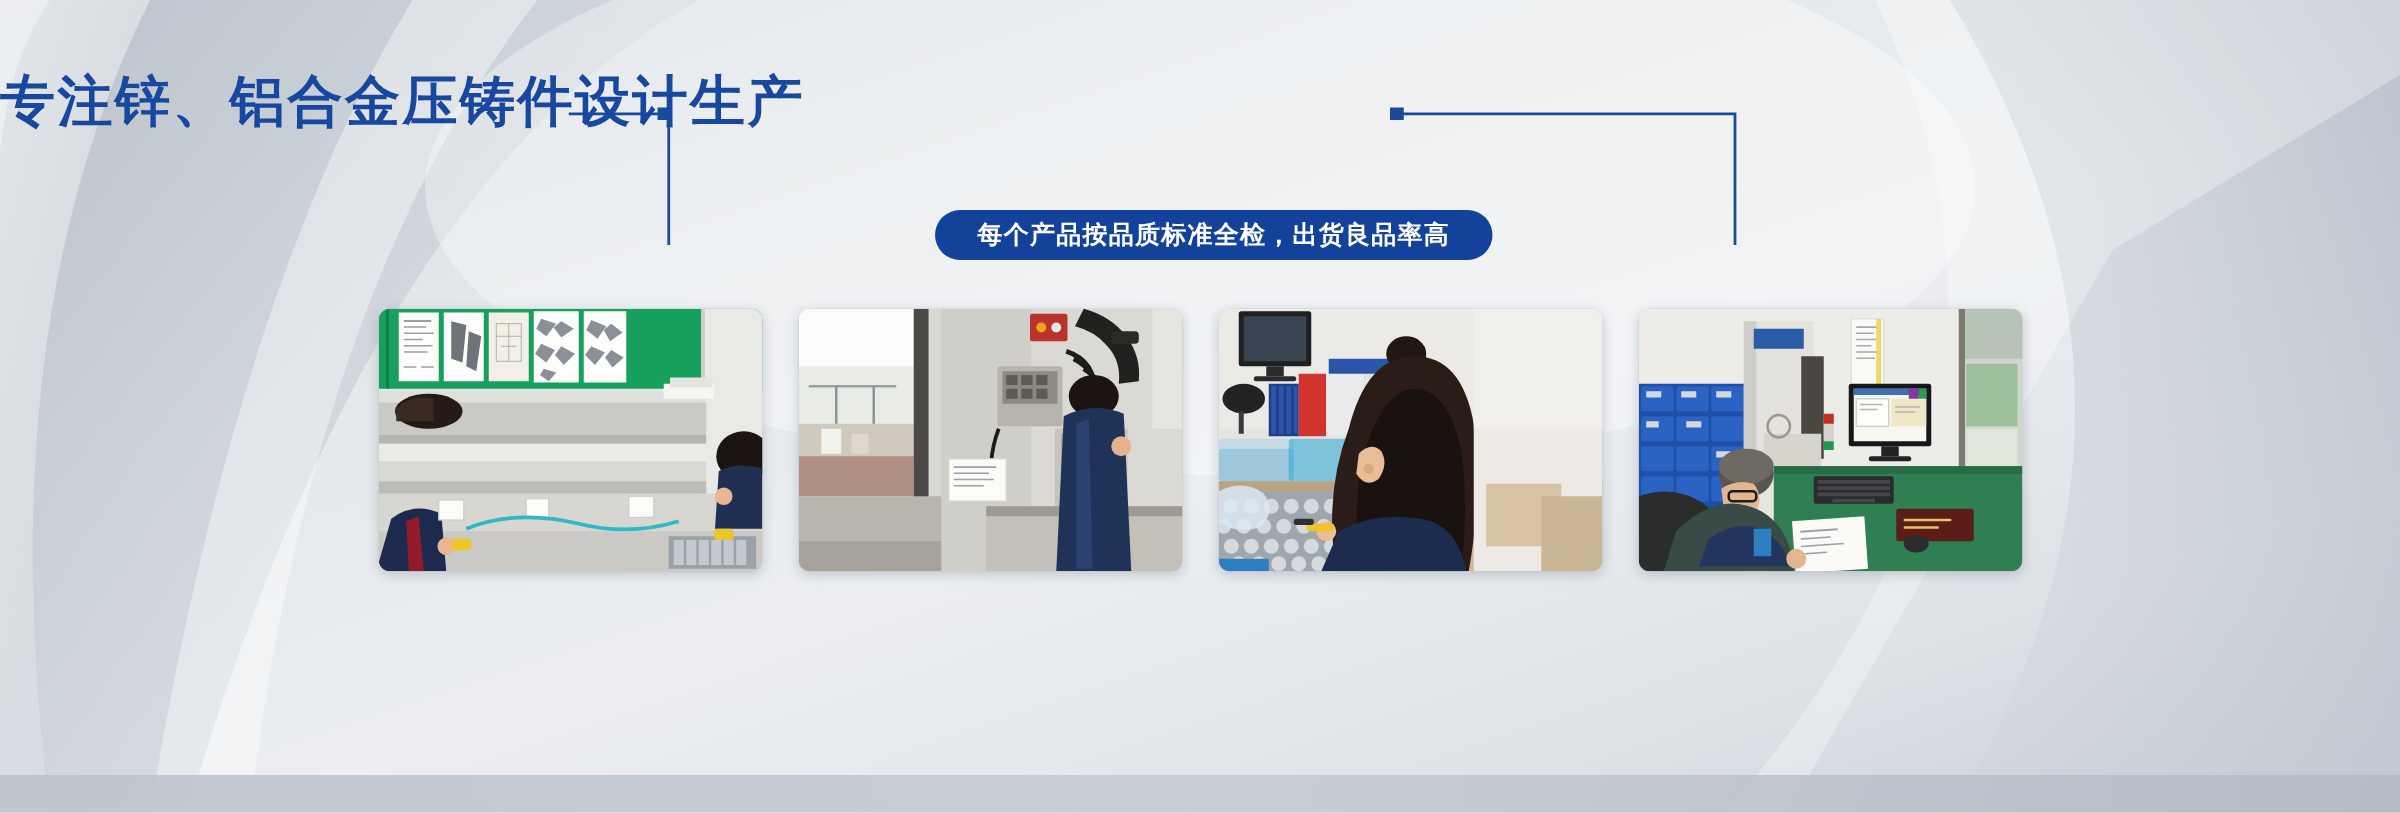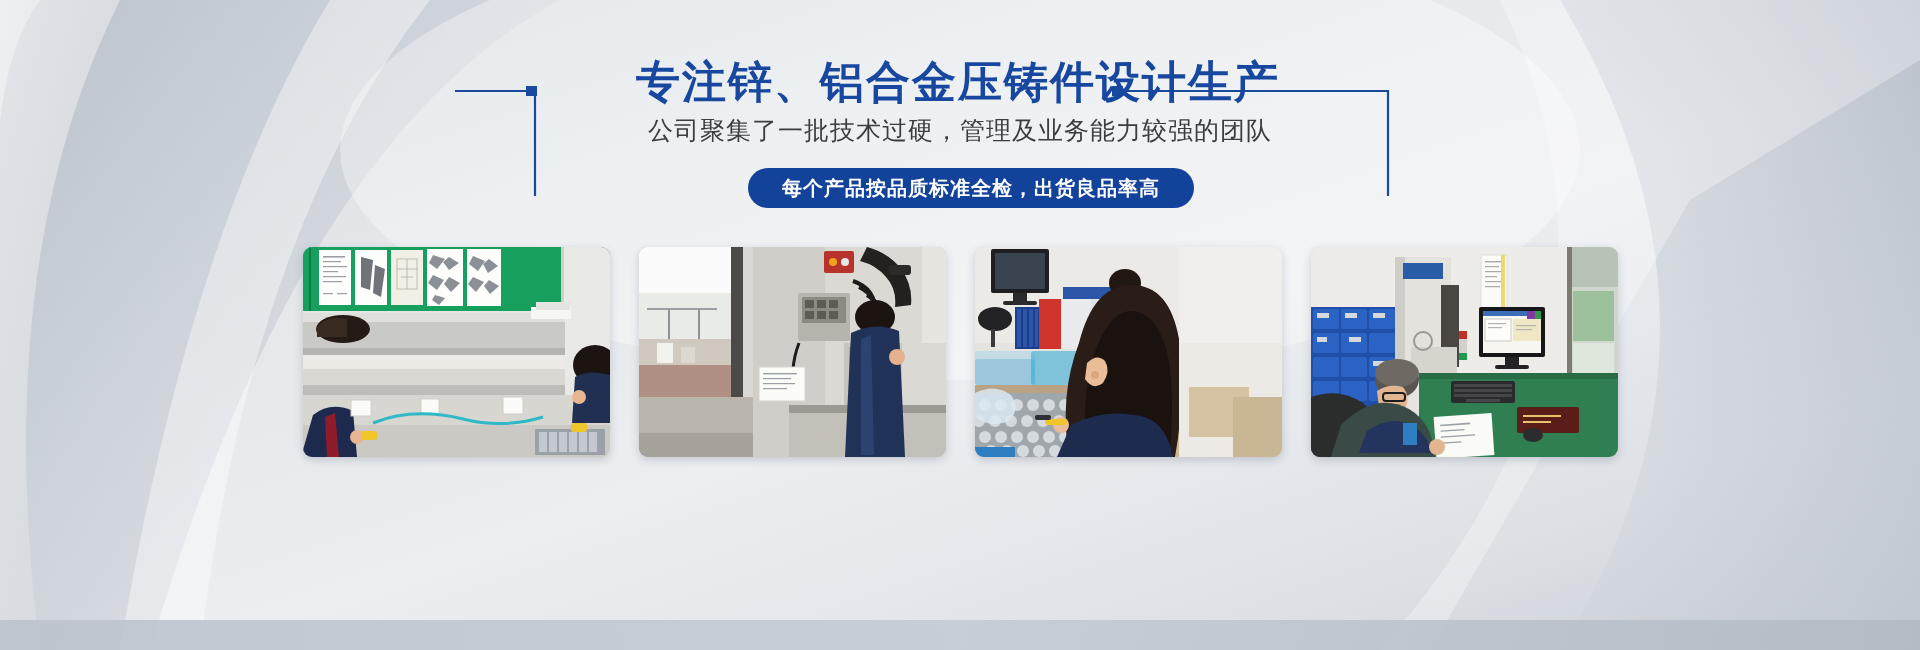--- a/index.html
+++ b/index.html
@@ -20,21 +20,21 @@
   .bg-svg { position:absolute; inset:0; width:1920px; height:650px; }
 
   
   .head-wrap {
     position:absolute; left:0; top:0; width:1920px; height:240px;
   }
   .bracket-svg { position:absolute; left:0; top:0; width:1920px; height:240px; }
 
   .title {
     position:absolute; left:0; top:57px; width:1916px;
-    text-align:center;
+    text-align:left;
     font-size:44px; font-weight:bold;
     letter-spacing:2px;
     color:#17479e;
     line-height:1.15;
     white-space:nowrap;
   }
   .subtitle {
     position:absolute; left:0; top:113px; width:1920px;
     text-align:center;
     font-size:25px; font-weight:normal;
@@ -134,21 +134,20 @@
         <path d="M 455 91 L 535 91 L 535 196"></path>
 
         <path d="M 1120 91 L 1388 91 L 1388 196"></path>
       </g>
       <rect x="526" y="86" width="11" height="10" fill="#1a4a9c"></rect>
       <rect x="1112" y="86" width="11" height="10" fill="#1a4a9c"></rect>
     </svg>
 
     <div class="title">专注锌、铝合金压铸件设计生产</div>
 
-    <div class="subtitle">公司聚集了一批技术过硬，管理及业务能力较强的团队</div>
 
     <div class="badge-row">
       <div class="badge">每个产品按品质标准全检，出货良品率高</div>
     </div>
   </div>
 
   <div class="photos">
 
     <div class="photo">
       <svg viewBox="0 0 307 210" preserveAspectRatio="none">

